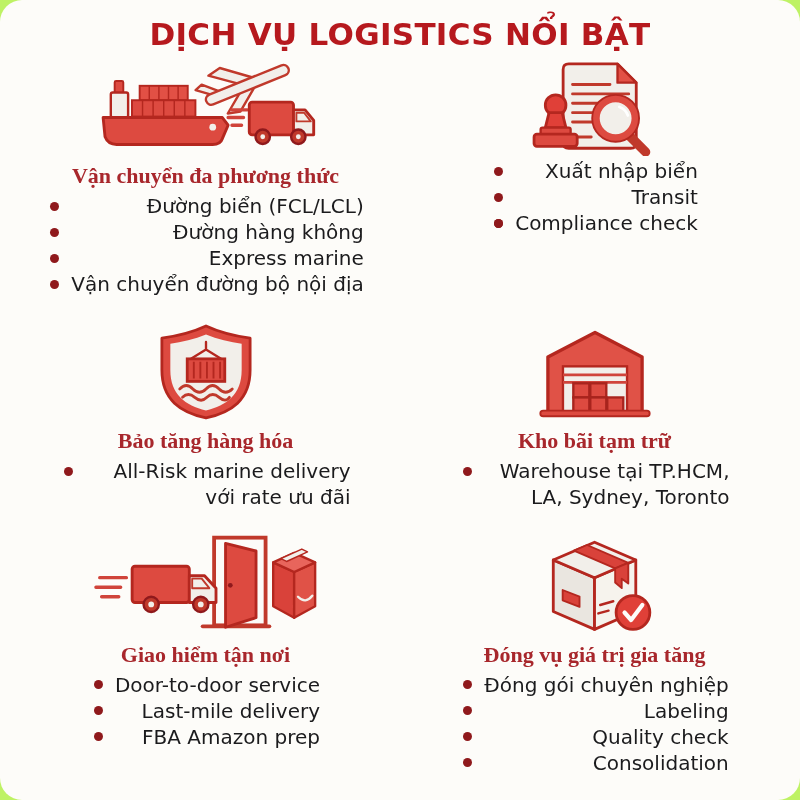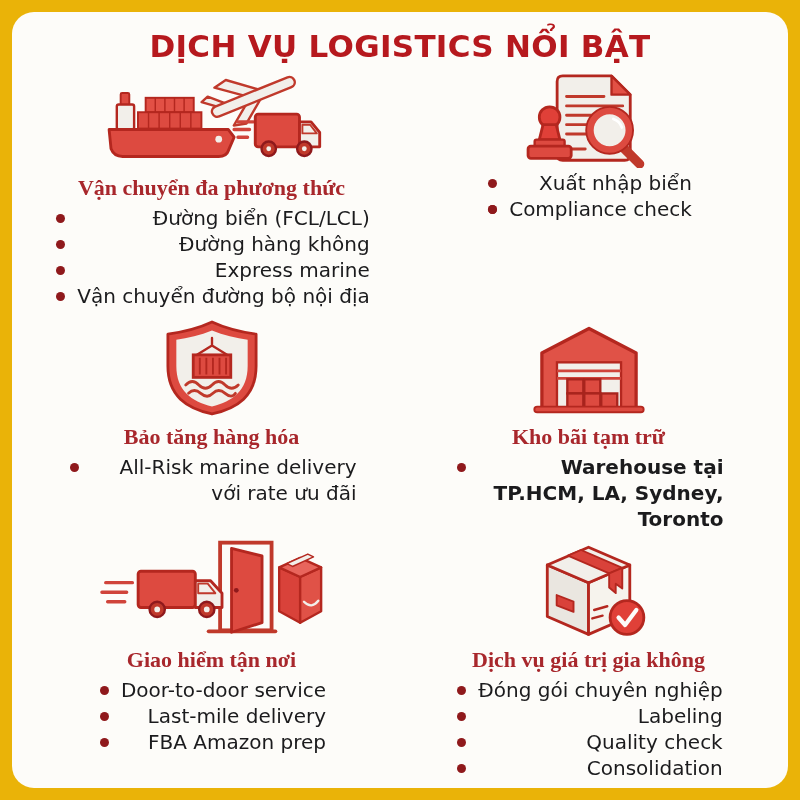--- a/index.html
+++ b/index.html
@@ -1,30 +1,30 @@
 <!DOCTYPE html>
 <html><head>
 <meta charset="utf-8">
 <style>
   html,body{margin:0;padding:0;width:800px;height:800px;overflow:hidden;
     font-family:"DejaVu Sans","Liberation Sans",sans-serif;}
-  .frame{position:absolute;inset:0;background:#eab308;padding:12px;box-sizing:border-box;}
+  .frame{position:absolute;inset:0;background:#bef264;box-sizing:border-box;}
   .inner{width:100%;height:100%;background:#FDFCF9;border-radius:22px;box-sizing:border-box;
     display:flex;flex-direction:column;overflow:hidden;}
   h1{margin:16px 10px 2px;text-align:center;font-size:31px;font-weight:bold;
     color:#B6191E;letter-spacing:.3px;}
   .grid{display:grid;grid-template-columns:1fr 1fr;column-gap:6px;row-gap:12px;
     padding:6px 14px 8px;flex:1;}
   .cell{display:flex;flex-direction:column;align-items:center;}
   .icon{height:96px;display:flex;align-items:flex-end;justify-content:center;margin-bottom:2px;}
   .icon svg{display:block;}
   h2{margin:5px 0 4px;font-size:22px;font-weight:bold;color:#A8272C;text-align:center;font-family:Liberation Serif, serif;}
   ul.bullets{list-style:none;margin:0;padding:0;width:max-content;max-width:360px;margin:0 auto;}
   ul.bullets.w290{width:290px;}
-  ul.bullets.w270{width:270px;font-weight:bold;}
+  ul.bullets.w270{width:270px;}
   ul.bullets li{position:relative;padding-left:24px;font-size:20px;line-height:26px;
     color:#1B1B1D;text-align:right;}
   ul.bullets .dot{position:absolute;left:3px;top:8.5px;width:9px;height:9px;border-radius:50%;
     background:#8F191C;}
 </style>
 </head>
 <body>
 
 <div class="frame">
   <div class="inner">
@@ -80,20 +80,21 @@
             <rect x="22" y="74" width="32" height="8" rx="2" fill="#DD4A40" stroke="#B4271F" stroke-width="2.5"></rect>
             <rect x="15" y="81" width="46" height="13" rx="3" fill="#DD4A40" stroke="#B4271F" stroke-width="3"></rect>
             <line x1="116" y1="82" x2="134" y2="100" stroke="#C0392B" stroke-width="10" stroke-linecap="round"></line>
             <circle cx="102" cy="64" r="21" fill="#F2EFEA" stroke="#DD4A40" stroke-width="8"></circle>
             <circle cx="102" cy="64" r="25" fill="none" stroke="#B4271F" stroke-width="2"></circle>
             <path d="M106 52 a14 14 0 0 1 9 9" stroke="#FFFFFF" stroke-width="3" fill="none" stroke-linecap="round"></path>
           </svg>
         </div>
         <ul class="bullets">
             <li><span class="dot"></span><span>Xuất nhập biển</span></li>
+            <li><span class="dot"></span><span>Transit</span></li>
             <li><span class="dot"></span></li>
             <li><span class="dot"></span><span>Compliance check</span></li>
           </ul>
       </section>
 
       <section class="cell">
         <div class="icon">
           <svg viewBox="0 0 130 104" width="122" height="98">
             <path d="M65 3 C80 10 98 14 112 16 V50 C112 82 92 95 65 101 C38 95 18 82 18 50 V16 C32 14 50 10 65 3 Z" fill="#DD4A40" stroke="#B4271F" stroke-width="3" stroke-linejoin="round"></path>
             <path d="M65 12 C77 17 91 20 103 22 V50 C103 76 87 88 65 93 C43 88 27 76 27 50 V22 C39 20 53 17 65 12 Z" fill="#F2EFEA"></path>
@@ -167,21 +168,21 @@
             <polygon points="72,51 116,32 116,87 72,106" fill="#F6F3ED" stroke="#B4271F" stroke-width="3" stroke-linejoin="round"></polygon>
             <polygon points="28,32 72,13 116,32 72,51" fill="#F2EFEA" stroke="#B4271F" stroke-width="3" stroke-linejoin="round"></polygon>
             <polygon points="50,22 64,16 108,35 94,41" fill="#D9423A" stroke="#B4271F" stroke-width="2" stroke-linejoin="round"></polygon>
             <polygon points="94,41 108,35 108,57 101,52 101,62 94,56" fill="#D9423A" stroke="#B4271F" stroke-width="2" stroke-linejoin="round"></polygon>
             <polygon points="38,64 56,71 56,82 38,75" fill="#D9423A" stroke="#B4271F" stroke-width="2" stroke-linejoin="round"></polygon>
             <path d="M78 80 L92 76 M76 89 L87 86" stroke="#B4271F" stroke-width="2.5" stroke-linecap="round"></path>
             <circle cx="113" cy="88" r="18" fill="#E04038" stroke="#B4271F" stroke-width="3"></circle>
             <path d="M104 88 L111 96 L123 80" stroke="#FDFCFA" stroke-width="4.5" fill="none" stroke-linecap="round" stroke-linejoin="round"></path>
           </svg>
         </div>
-        <h2>Dịch vụ giá trị gia không</h2>
+        <h2>Đóng vụ giá trị gia tăng</h2>
         <ul class="bullets">
             <li><span class="dot"></span><span>Đóng gói chuyên nghiệp</span></li>
             <li><span class="dot"></span><span>Labeling</span></li>
             <li><span class="dot"></span><span>Quality check</span></li>
             <li><span class="dot"></span><span>Consolidation</span></li>
           </ul>
       </section>
 
     </div>
   </div>

